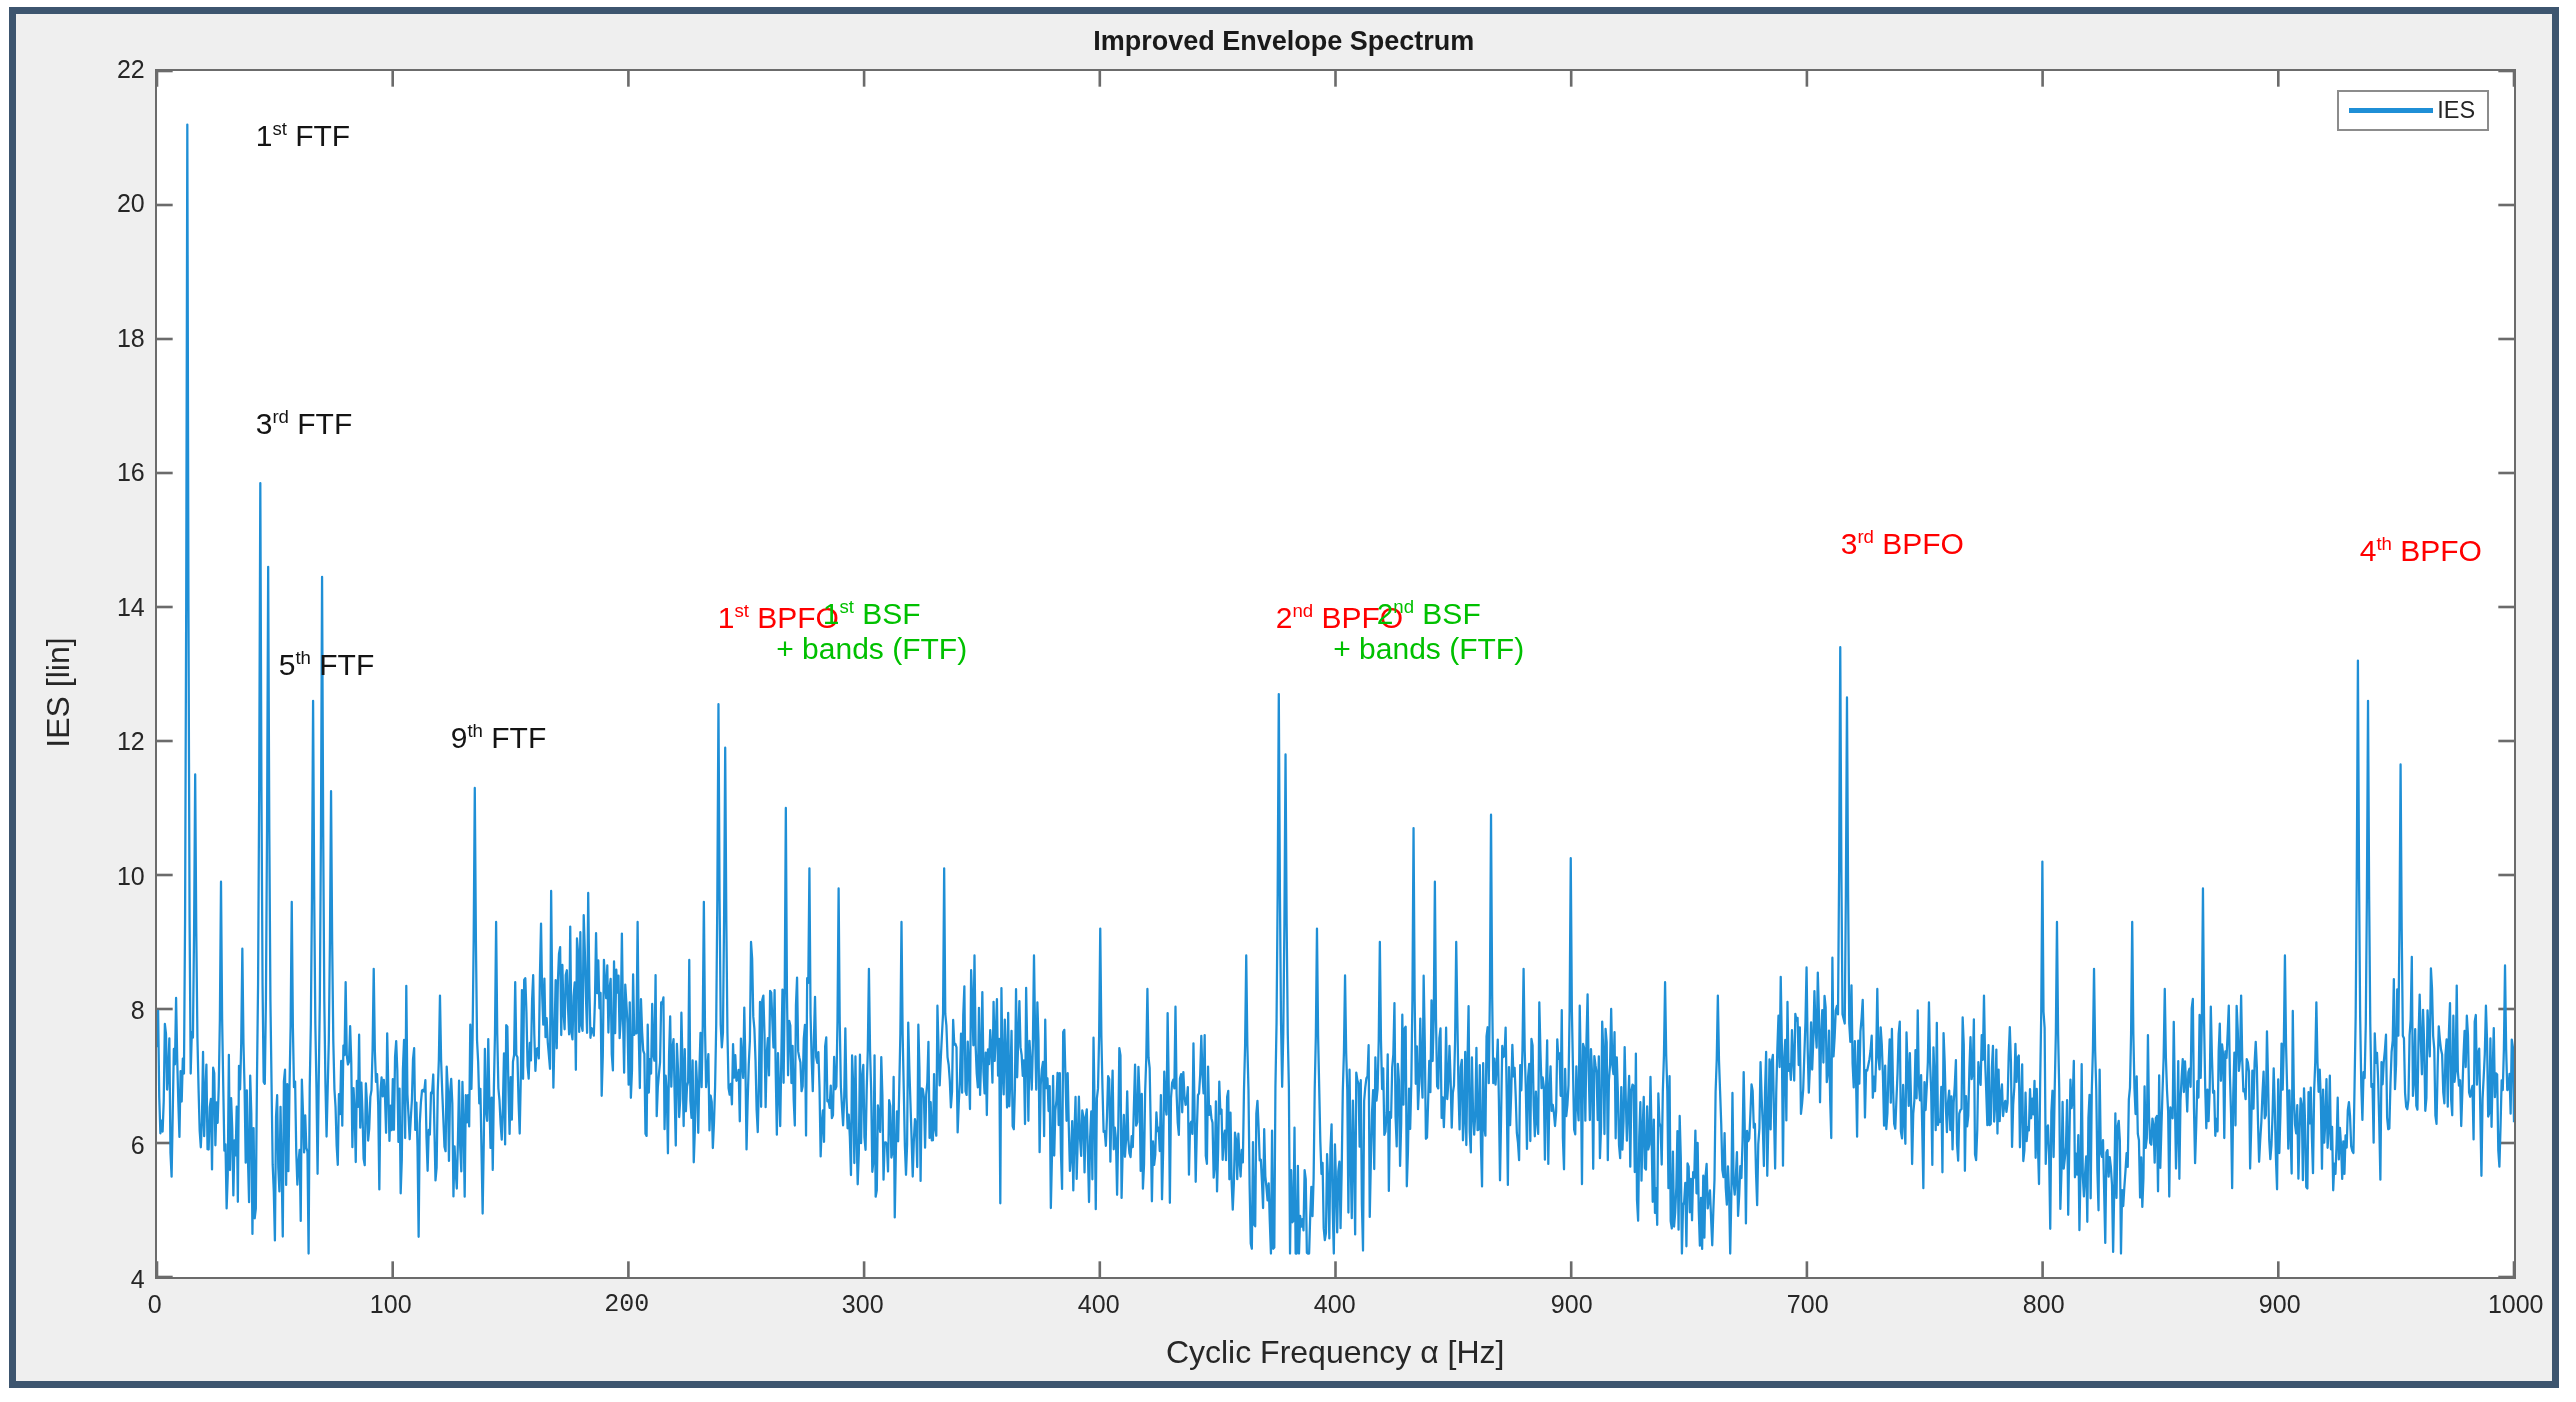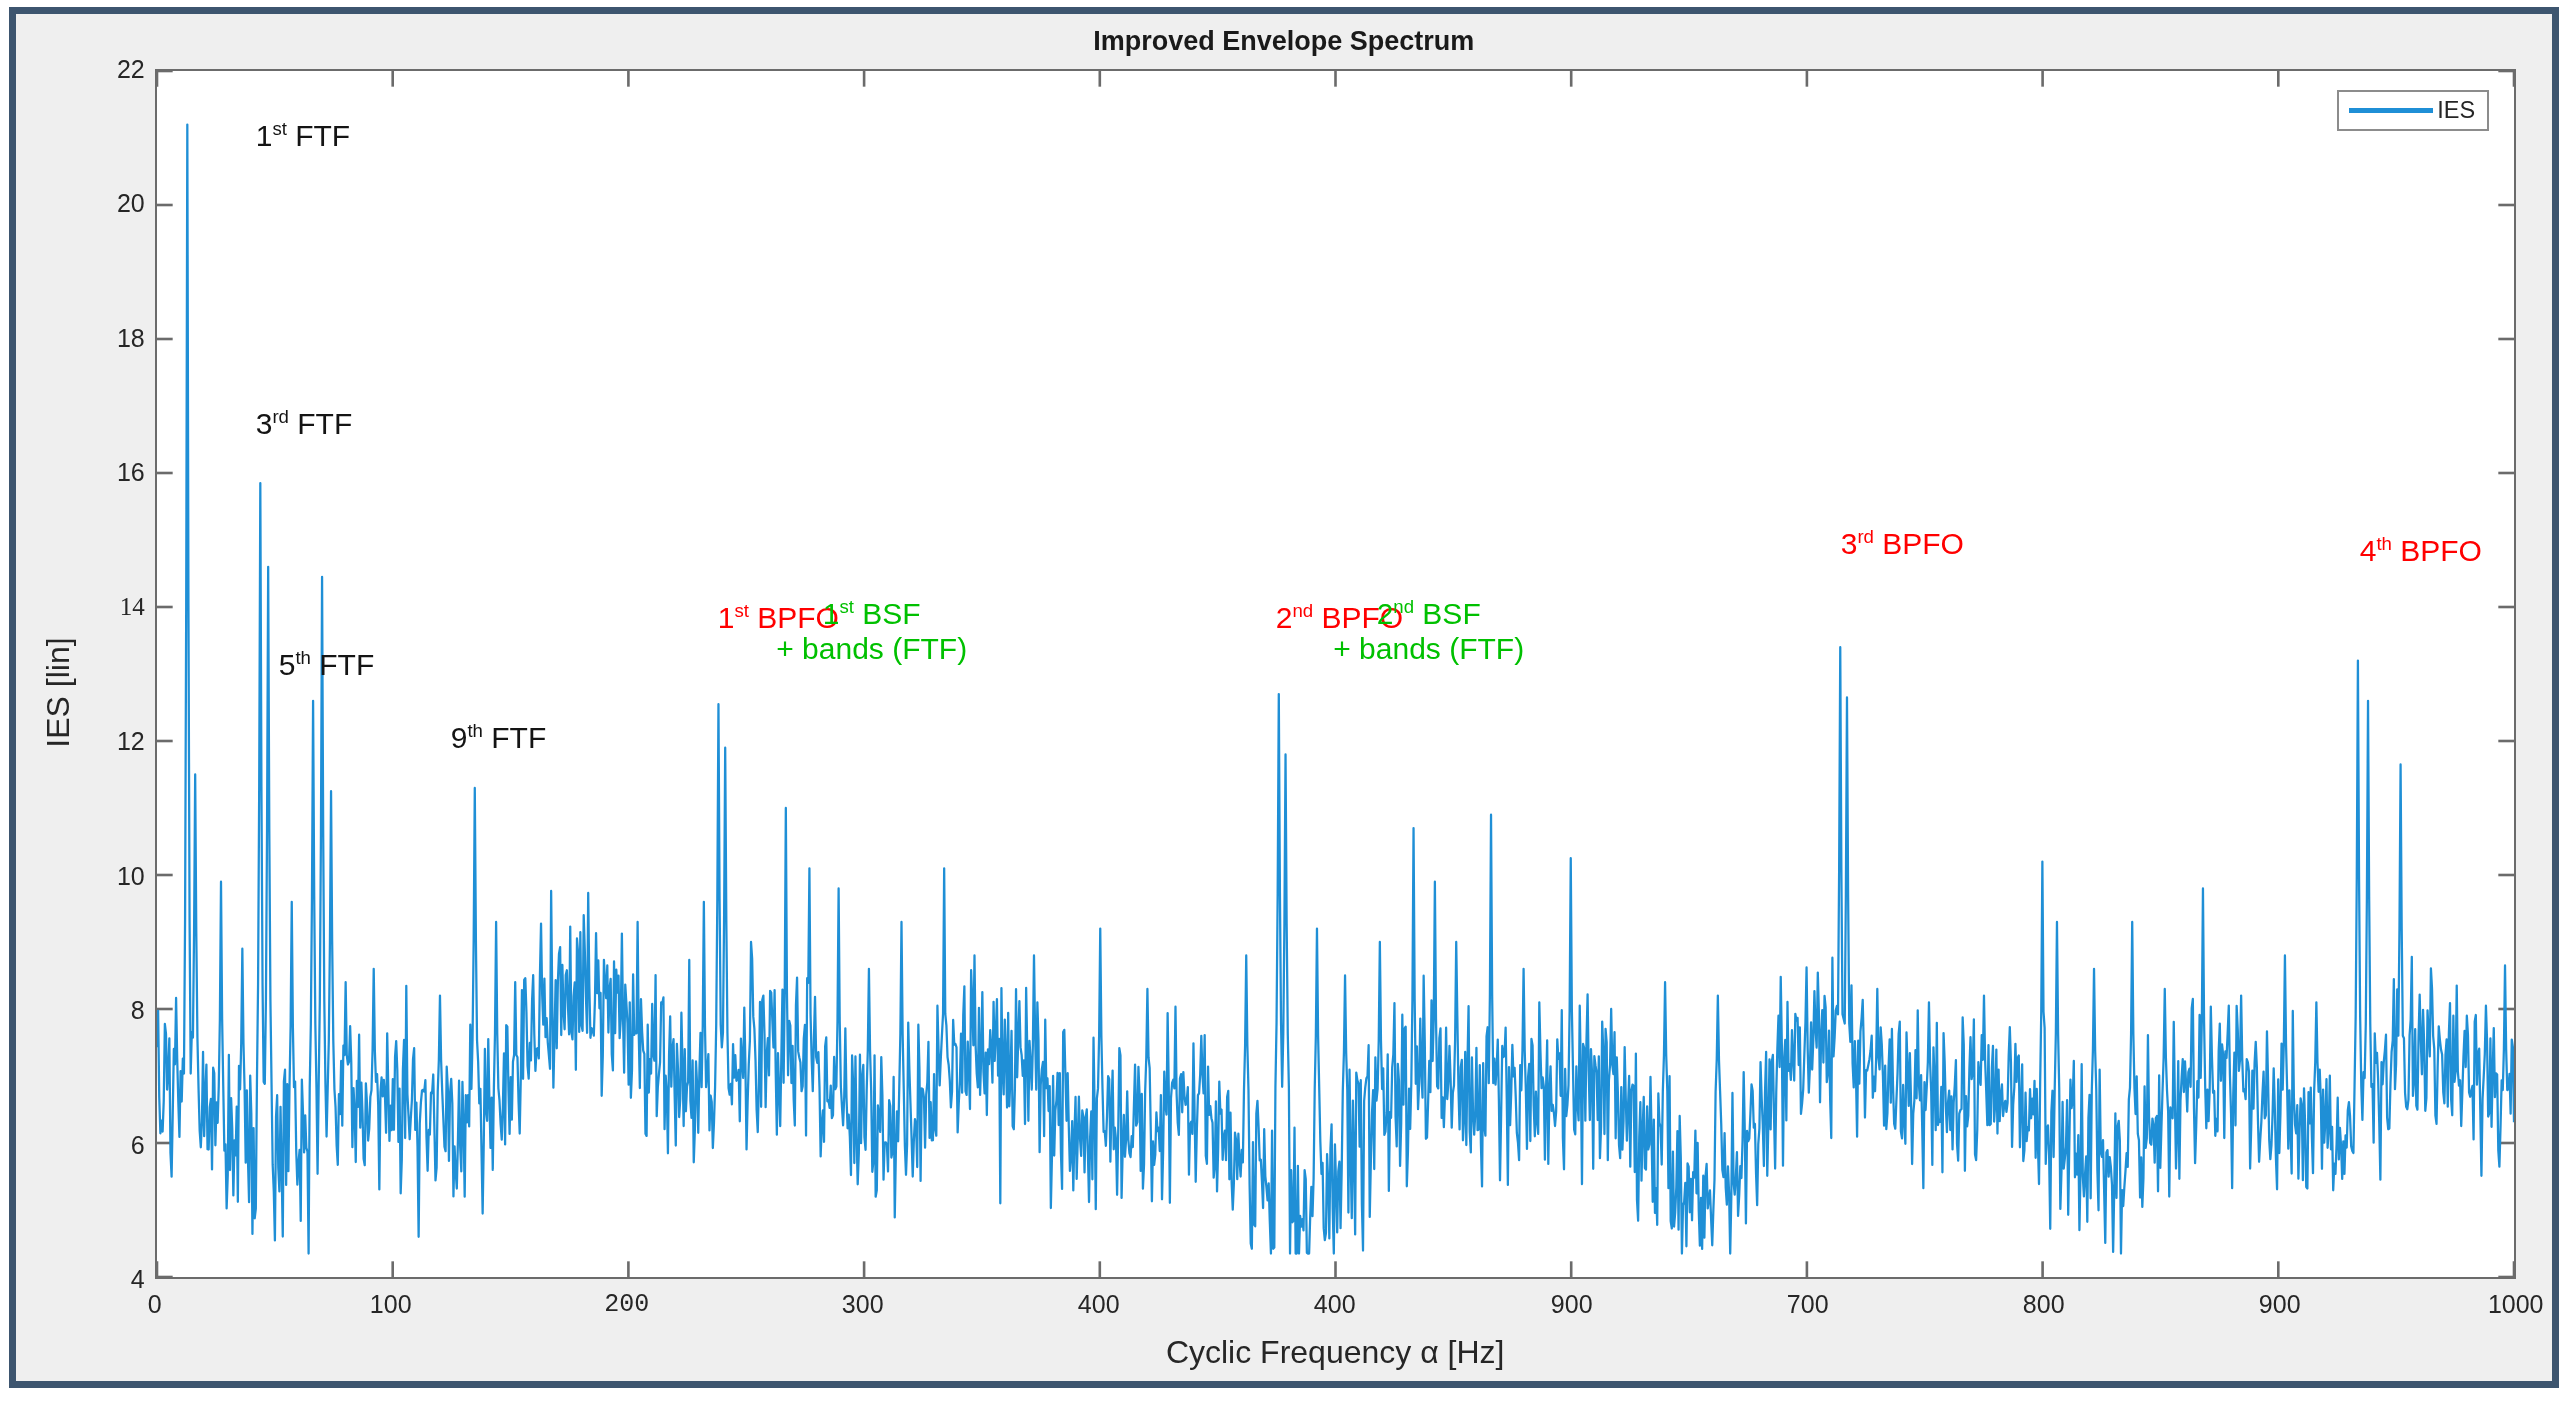--- a/index.html
+++ b/index.html
@@ -258,21 +258,21 @@
           </div>
         </div>
     </div>
 
     <div id="ytick-layer">
         <div class="ytick" style="top: 1210px;">4</div>
         <div class="ytick" style="top: 1076px;">6</div>
         <div class="ytick" style="top: 941px;">8</div>
         <div class="ytick" style="top: 807px;">10</div>
         <div class="ytick" style="top: 672px;">12</div>
-        <div class="ytick" style="top: 538px; font-family: Liberation Serif, serif;">14</div>
+        <div class="ytick" style="top: 538px;">14</div>
         <div class="ytick" style="top: 403px;">16</div>
         <div class="ytick" style="top: 269px;">18</div>
         <div class="ytick" style="top: 134px;">20</div>
         <div class="ytick" style="top: 0px;">22</div>
       </div>
     <div id="xtick-layer">
         <div class="xtick" style="left: 0px;">0</div>
         <div class="xtick" style="left: 236px;">100</div>
         <div class="xtick" style="left: 472px; font-family: Liberation Mono, monospace;">200</div>
         <div class="xtick" style="left: 708px;">300</div>

